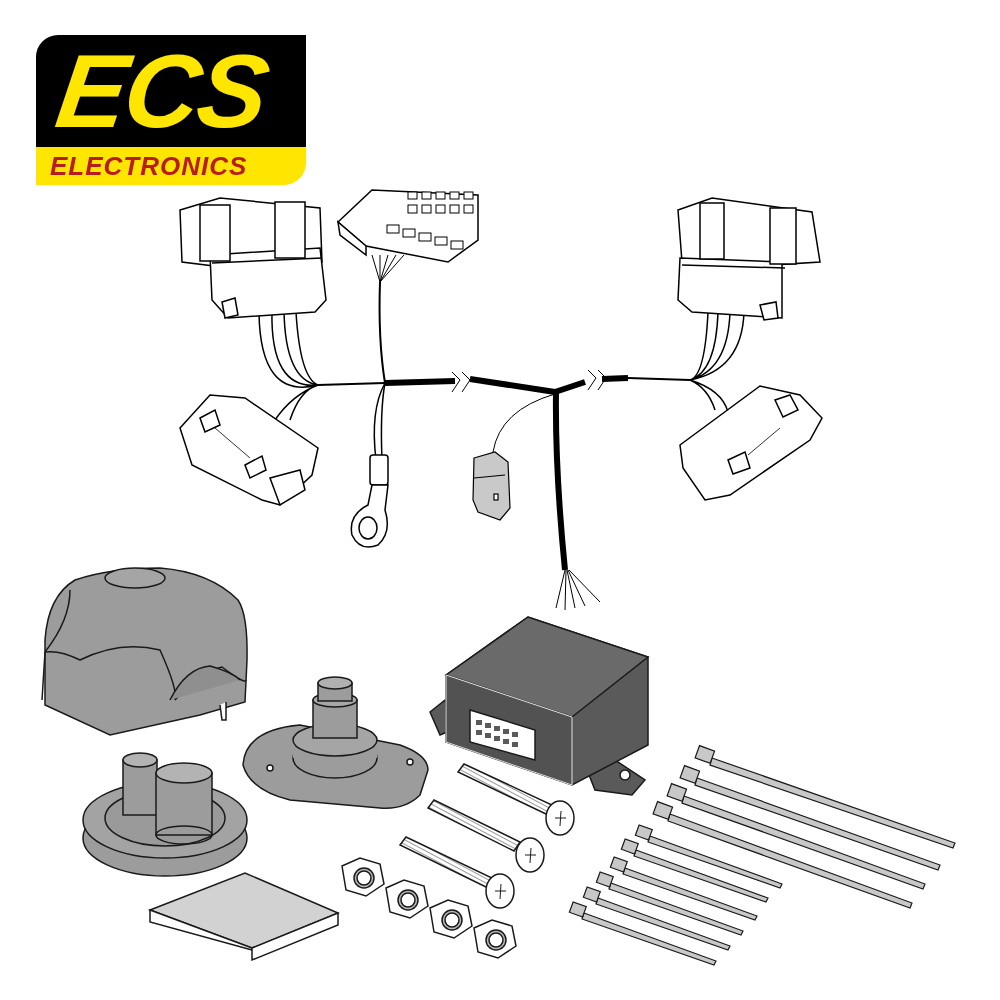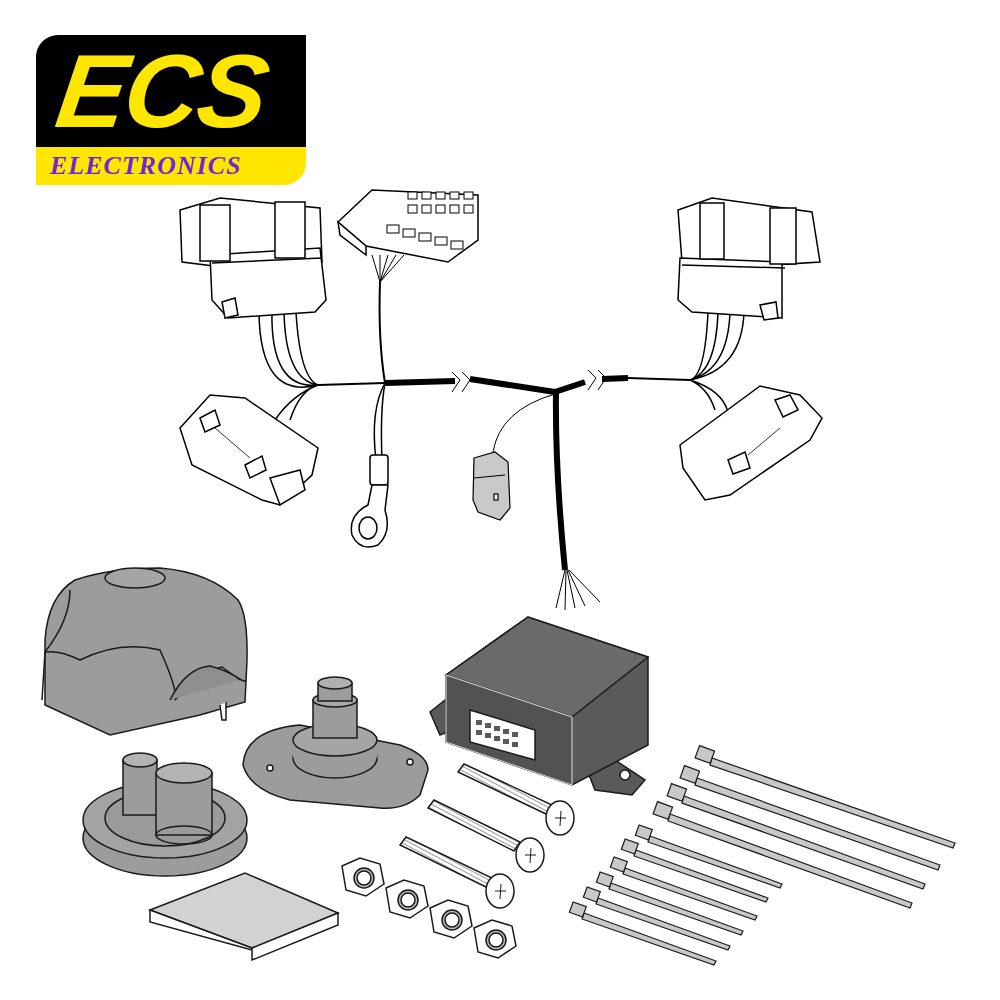--- a/index.html
+++ b/index.html
@@ -7,22 +7,22 @@
            font-family: "Liberation Sans", sans-serif; }
     .logo { position: absolute; left: 36px; top: 35px; width: 270px; height: 150px; }
     .logo-top { position: absolute; left: 0; top: 0; width: 270px; height: 112px;
                 background: #000; border-radius: 22px 0 0 0; }
     .logo-bottom { position: absolute; left: 0; top: 112px; width: 270px; height: 38px;
                    background: #ffe600; border-radius: 0 0 22px 0; }
     .logo-ecs { position: absolute; left: 22px; top: 4px; font-size: 104px; font-weight: bold;
                 font-style: italic; color: #ffe600; letter-spacing: -2px; line-height: 104px;
                 font-family: "Liberation Sans", sans-serif; transform: skewX(-8deg); }
     .logo-sub { position: absolute; left: 14px; top: 116px; font-size: 26px; font-weight: bold;
-                font-style: italic; color: #6d28d9; letter-spacing: 1px; line-height: 30px;
-                font-family: Liberation Serif, serif; }
+                font-style: italic; color: #b91c1c; letter-spacing: 1px; line-height: 30px;
+                font-family: Liberation Sans, sans-serif; }
     svg.art { position: absolute; left: 0; top: 0; }
   </style>
 </head>
 <body>
 
 <div class="logo">
   <div class="logo-top"></div>
   <div class="logo-bottom"></div>
   <div class="logo-ecs">ECS</div>
   <div class="logo-sub">ELECTRONICS</div>

